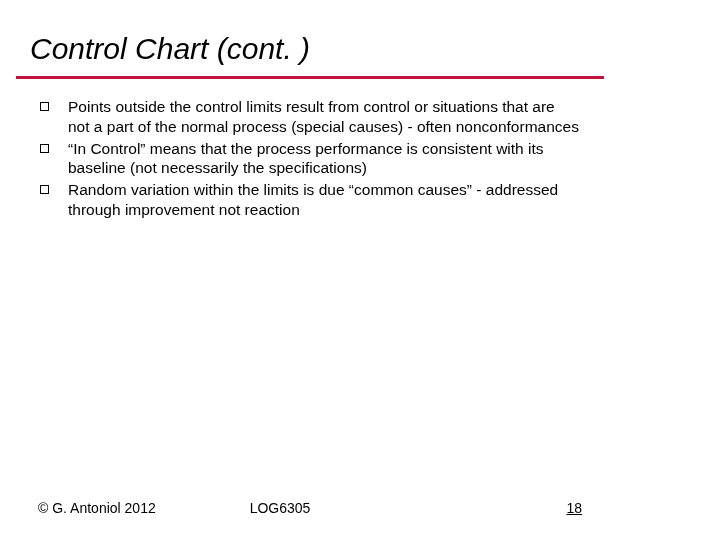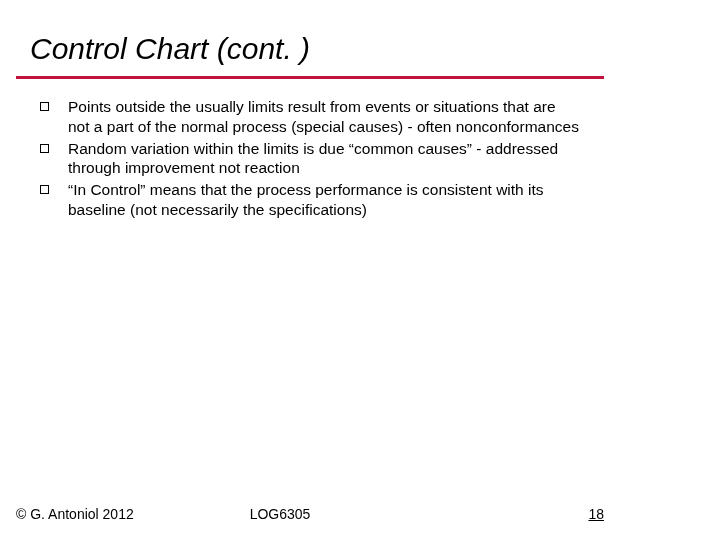--- a/index.html
+++ b/index.html
@@ -7,21 +7,21 @@
   .slide { position: relative; width: 620px; height: 540px; }
   .title-area { padding: 32px 30px 4px 30px; }
   .title { font-size: 30px; font-style: italic; font-weight: 400; letter-spacing: 0px; }
   .rule { margin: 6px 16px 0 16px; height: 3px; background: #c0143c; }
   .content { padding: 18px 40px 0 40px; }
   .bullet-list { list-style: none; }
   .bullet-list li { display: flex; align-items: flex-start; margin-bottom: 2px; }
   .bullet-icon { flex: 0 0 auto; width: 10px; height: 10px; margin-top: 5px; margin-right: 18px; }
   .bullet-icon svg { display: block; }
   .bullet-text { font-size: 15.5px; line-height: 1.28; }
-  .footer { position: absolute; bottom: 18px; left: 0; width: 100%; padding: 0 16px; display: flex; justify-content: space-between; align-items: baseline; font-size: 14px; }
+  .footer { position: absolute; bottom: 24px; left: 0; width: 100%; padding: 0 38px; display: flex; justify-content: space-between; align-items: baseline; font-size: 14px; }
   .footer-left, .footer-center, .footer-right { white-space: nowrap; }
   .footer-center { position: absolute; left: 0; right: 0; text-align: center; pointer-events: none; margin-left: -60px; }
   .footer-right { margin-left: auto; text-decoration: underline; }
 </style>
 </head>
 <body>
 
 <div class="slide">
 
   <div class="title-area">
@@ -30,37 +30,37 @@
   <div class="rule"></div>
 
   <div class="content">
     <ul class="bullet-list">
       <li>
         <span class="bullet-icon">
           <svg width="9" height="9">
               <rect x="0.5" y="0.5" width="8" height="8" fill="none" stroke="#000" stroke-width="1"></rect>
             </svg>
         </span>
-        <span class="bullet-text">Points outside the usually limits result from events or situations that are not a part of the normal process (special causes) - often nonconformances</span>
+        <span class="bullet-text">Points outside the control limits result from control or situations that are not a part of the normal process (special causes) - often nonconformances</span>
+      </li>
+      <li>
+        <span class="bullet-icon">
+          <svg width="9" height="9">
+              <rect x="0.5" y="0.5" width="8" height="8" fill="none" stroke="#000" stroke-width="1"></rect>
+            </svg>
+        </span>
+        <span class="bullet-text">“In Control” means that the process performance is consistent with its baseline (not necessarily the specifications)</span>
       </li>
       <li>
         <span class="bullet-icon">
           <svg width="9" height="9">
               <rect x="0.5" y="0.5" width="8" height="8" fill="none" stroke="#000" stroke-width="1"></rect>
             </svg>
         </span>
         <span class="bullet-text">Random variation within the limits is due “common causes” - addressed through improvement not reaction</span>
-      </li>
-      <li>
-        <span class="bullet-icon">
-          <svg width="9" height="9">
-              <rect x="0.5" y="0.5" width="8" height="8" fill="none" stroke="#000" stroke-width="1"></rect>
-            </svg>
-        </span>
-        <span class="bullet-text">“In Control” means that the process performance is consistent with its baseline (not necessarily the specifications)</span>
       </li>
     </ul>
   </div>
 
   <div class="footer">
     <span class="footer-left">© G. Antoniol 2012</span>
     <span class="footer-center">LOG6305</span>
     <span class="footer-right">18</span>
   </div>
 

